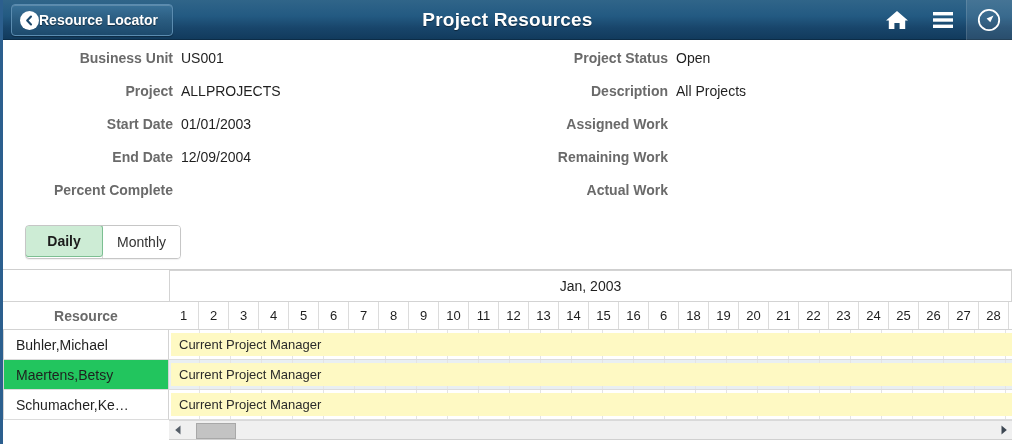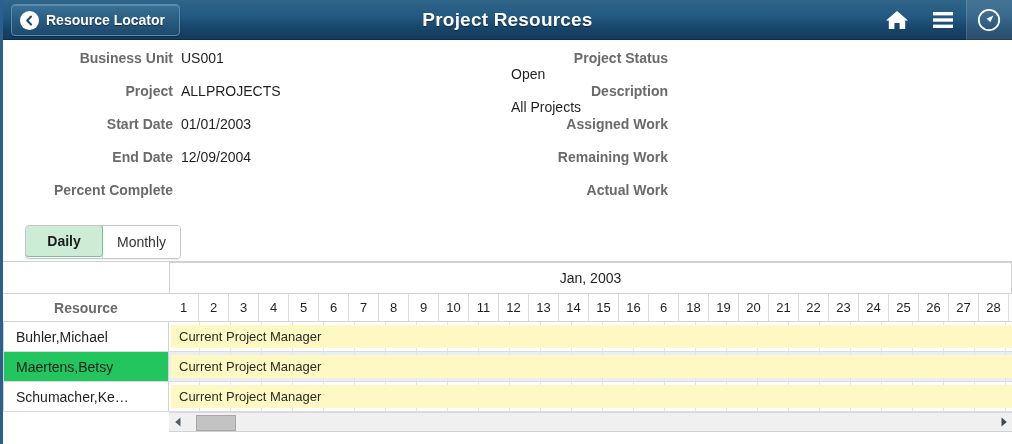--- a/index.html
+++ b/index.html
@@ -50,21 +50,20 @@
   }
 
   .back-btn {
     position: relative;
     z-index: 3;
     margin-left: 8px;
     height: 30px;
     padding: 0 14px 0 8px;
     display: inline-flex;
     align-items: center;
-    gap: 7px;
     border: 1px solid #5b8cb0;
     border-radius: 4px;
     background: linear-gradient(to bottom, #3a7299 0%, #2a5c80 50%, #1d4a6d 100%);
     box-shadow: inset 0 1px 0 rgba(255,255,255,.18), 0 1px 1px rgba(0,0,0,.3);
     cursor: pointer;
   }
   .back-btn-label {
     font-size: 14px;
     font-weight: bold;
     color: #ffffff;
@@ -109,40 +108,40 @@
     position: relative;
     padding: 10px 0 4px 0;
   }
   .field-row {
     display: flex;
     align-items: baseline;
     height: 33px;
   }
   .fcol { display: flex; align-items: baseline; }
   .fcol.left  { width: 500px; }
-  .fcol.right { width: 500px; flex-direction: column; }
+  .fcol.right { width: 500px; }
   .flabel {
     font-size: 14px;
     font-weight: bold;
     color: #6a6a6a;
     text-align: right;
     white-space: nowrap;
   }
   .fcol.left  .flabel { width: 170px; }
   .fcol.right .flabel { width: 165px; }
   .fvalue {
     font-size: 14px;
     color: #1f1f1f;
     padding-left: 8px;
     white-space: nowrap;
   }
 
   
   .toggle-wrap {
-    padding: 6px 0 2px 22px;
+    padding: 6px 0 10px 22px;
   }
   .toggle {
     display: inline-flex;
     border: 1px solid #c6c6c6;
     border-radius: 4px;
     overflow: hidden;
     background: #fff;
     box-shadow: 0 1px 1px rgba(0,0,0,.06);
   }
   .toggle-btn {

